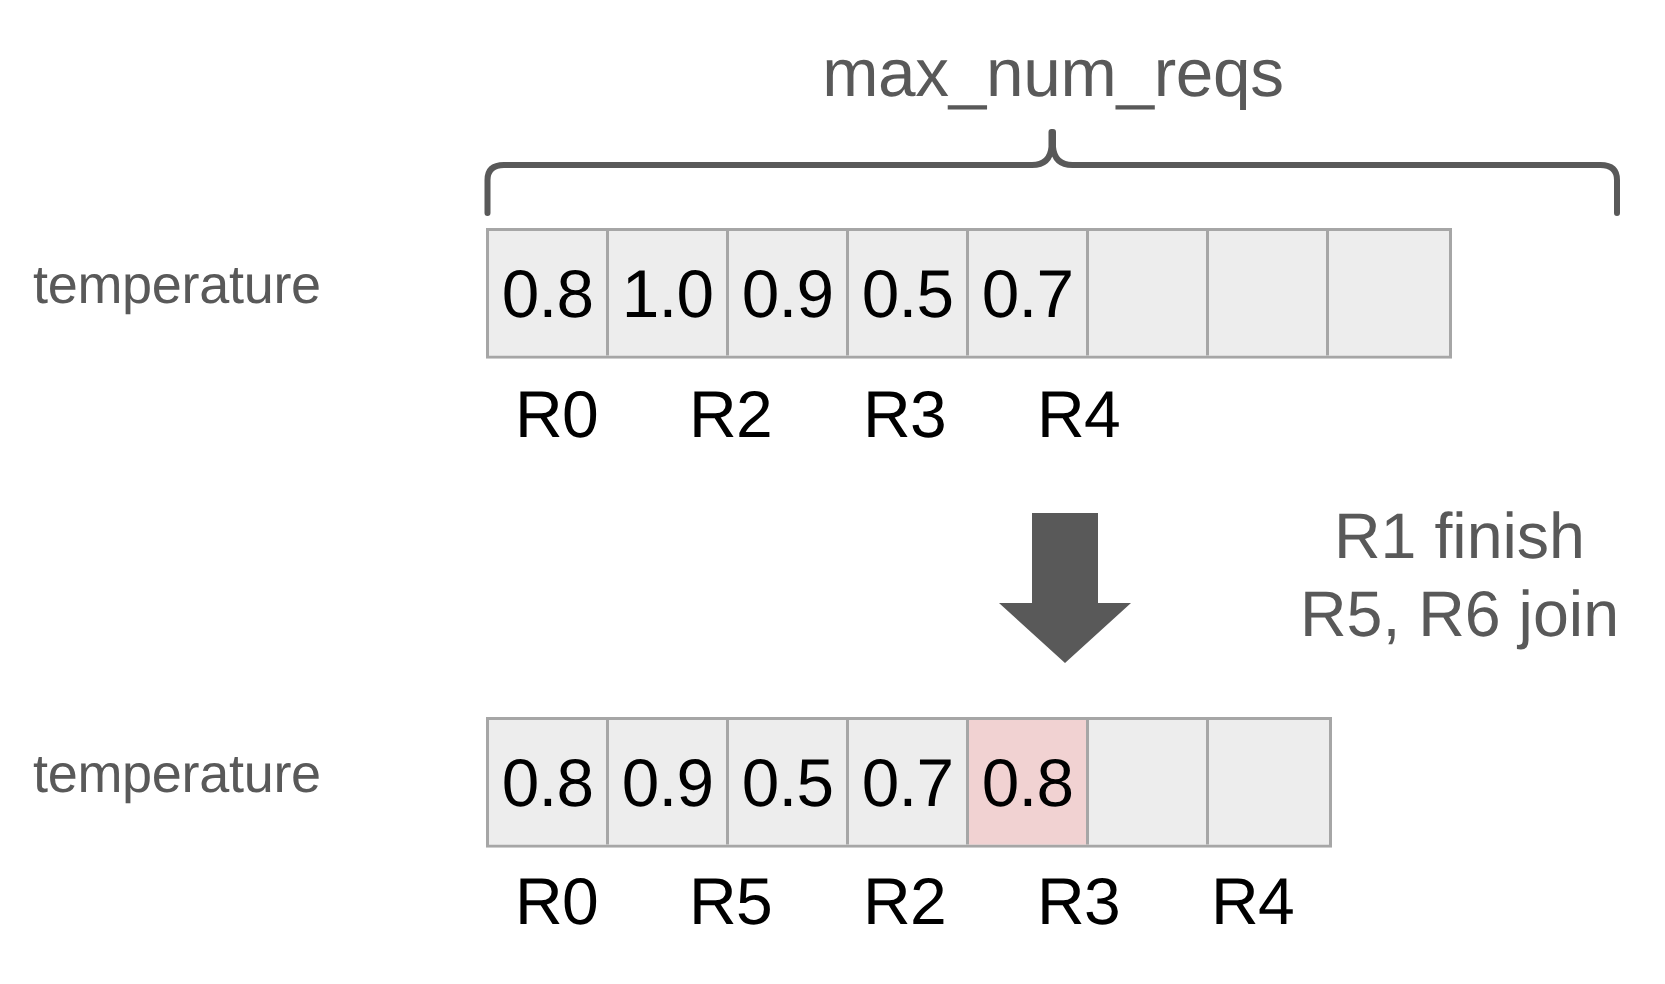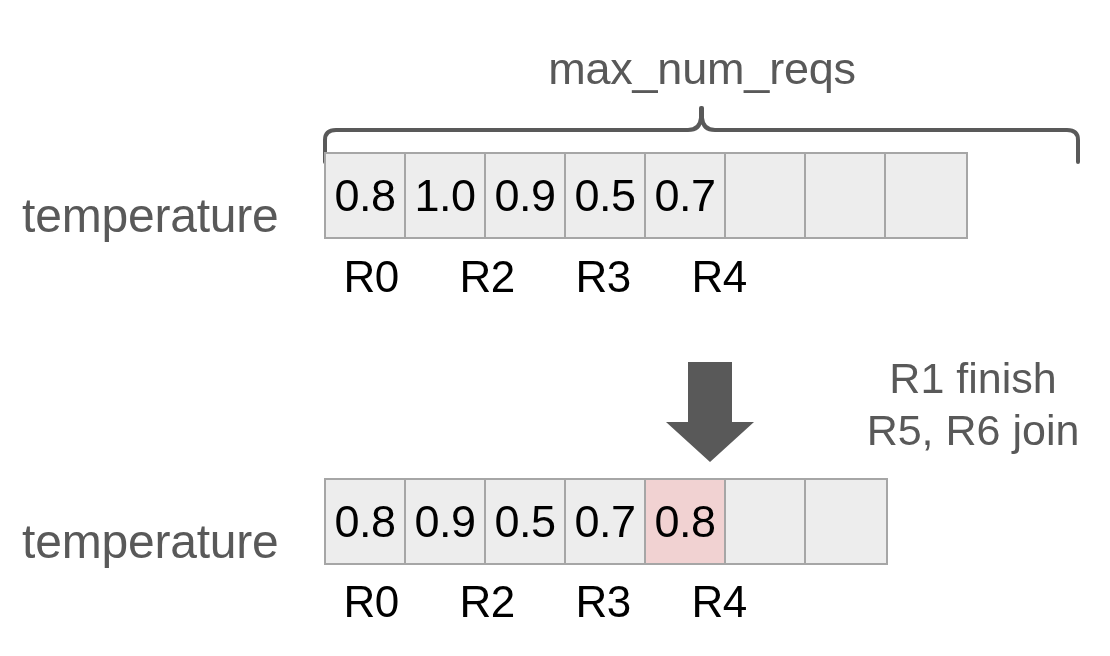--- a/index.html
+++ b/index.html
@@ -12,25 +12,25 @@
   }
   #canvas {
     position: relative;
     width: 1110px;
     height: 656px;
     background: #ffffff;
     overflow: hidden;
   }
 
   
-  .abs { position: absolute; margin-top: 20px; }
+  .abs { position: absolute; }
 
   
   .row-label {
-    font-size: 48px;
+    font-size: 36px;
     color: #595959;
     line-height: 1;
     white-space: nowrap;
     letter-spacing: -0.2px;
   }
 
   
   .brace-caption {
     font-size: 45px;
     color: #595959;
@@ -157,20 +157,21 @@
       <div class="cell">0.9</div>
       <div class="cell">0.5</div>
       <div class="cell">0.7</div>
       <div class="cell hl">0.8</div>
       <div class="cell"></div>
       <div class="cell"></div>
     </div>
 
   <div class="idrow" id="after-ids" style="left:324px; top:580px;">
       <div class="idcell">R0</div>
+      <div class="idcell">R5</div>
       <div class="idcell">R2</div>
       <div class="idcell">R3</div>
       <div class="idcell">R4</div>
       <div class="idcell empty"></div>
       <div class="idcell empty"></div>
     </div>
 
 </div>
 
 </body></html>

